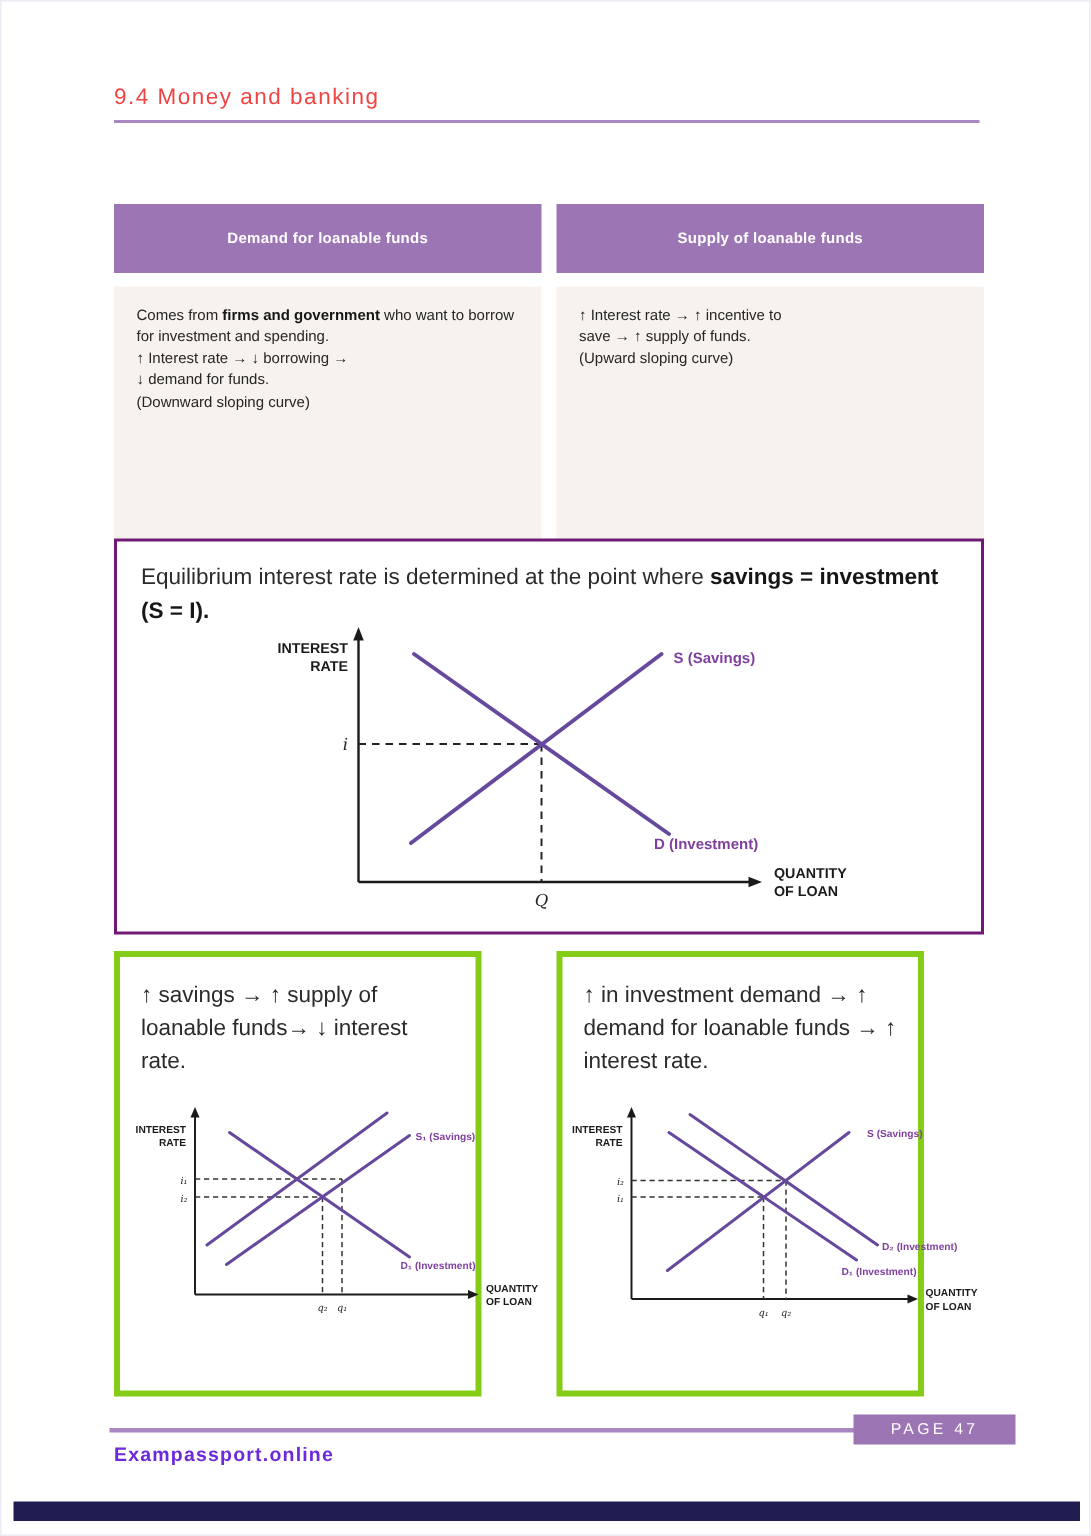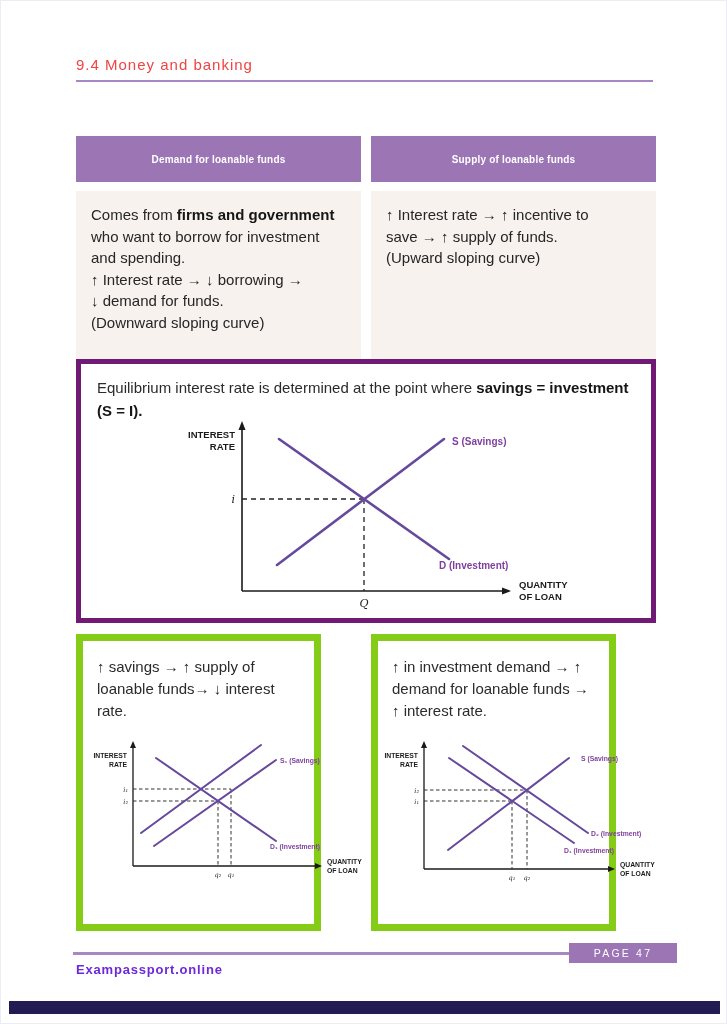--- a/index.html
+++ b/index.html
@@ -15,30 +15,30 @@
   }
   .doc-title{position:absolute;left:75px;top:55px;font-size:15px;letter-spacing:1px;color:#ef4444}
   .title-rule{position:absolute;left:75px;top:79px;width:577px;height:2px;background:var(--rule)}
 
   .head-box{position:absolute;top:135px;width:285px;height:46px;background:var(--accent);
     color:#ffffff;display:flex;align-items:center;justify-content:center;
     font-weight:bold;font-size:10px;letter-spacing:.2px}
   .pos-l{left:75px}.pos-r{left:370px}
 
   .body-box{position:absolute;top:190px;width:285px;height:178px;background:var(--beige);
-    padding:13px 15px 0;font-size:15px;line-height:1.44;color:#262626}
+    padding:13px 15px 0;font-size:10px;line-height:1.44;color:#262626}
   .body-box .seg-block{display:block}
   b{color:#161616}
 
   .eq-box{position:absolute;left:75px;top:358px;width:580px;height:264px;
-    background:#fff;border:5px solid #701a75}
+    background:#fff;border:2px solid #701a75}
   .eq-text{padding:13px 16px 0;font-size:15px;line-height:1.5}
   .eq-svg{position:absolute;left:88px;top:57px}
 
-  .mini-box{position:absolute;top:633px;width:245px;height:297px;background:#fff;border:7px solid #84cc16}
+  .mini-box{position:absolute;top:633px;width:245px;height:297px;background:#fff;border:4px solid #84cc16}
   .mini-text{padding:15px 14px 0;font-size:15px;line-height:1.45}
   .mini-svg{position:absolute;left:3px;top:95px}
 
   .footer-line{position:absolute;left:72px;top:951px;width:498px;height:3px;background:var(--rule)}
   .page-badge{position:absolute;left:568px;top:942px;width:108px;height:20px;background:var(--accent);
     color:#fff;font-size:10.5px;letter-spacing:2.2px;display:flex;align-items:center;justify-content:center}
   .site-name{position:absolute;left:75px;top:961px;font-size:13px;font-weight:bold;letter-spacing:.8px;color:#6d28d9}
   .bottom-bar{position:absolute;left:8px;top:1000px;width:711px;height:13px;background:var(--navy)}
 
   svg text{font-family:"Liberation Sans",sans-serif}

